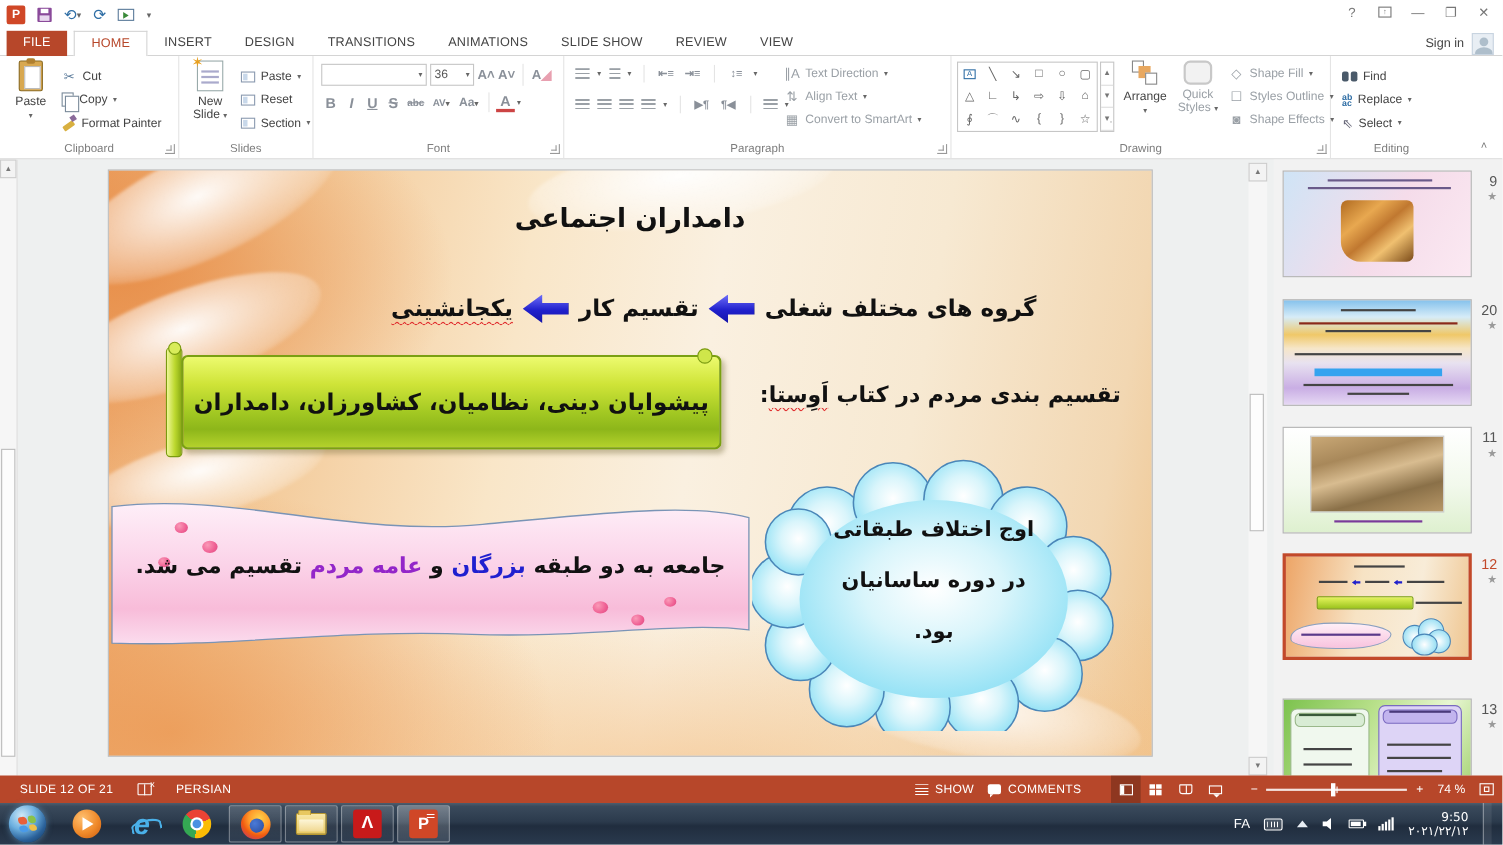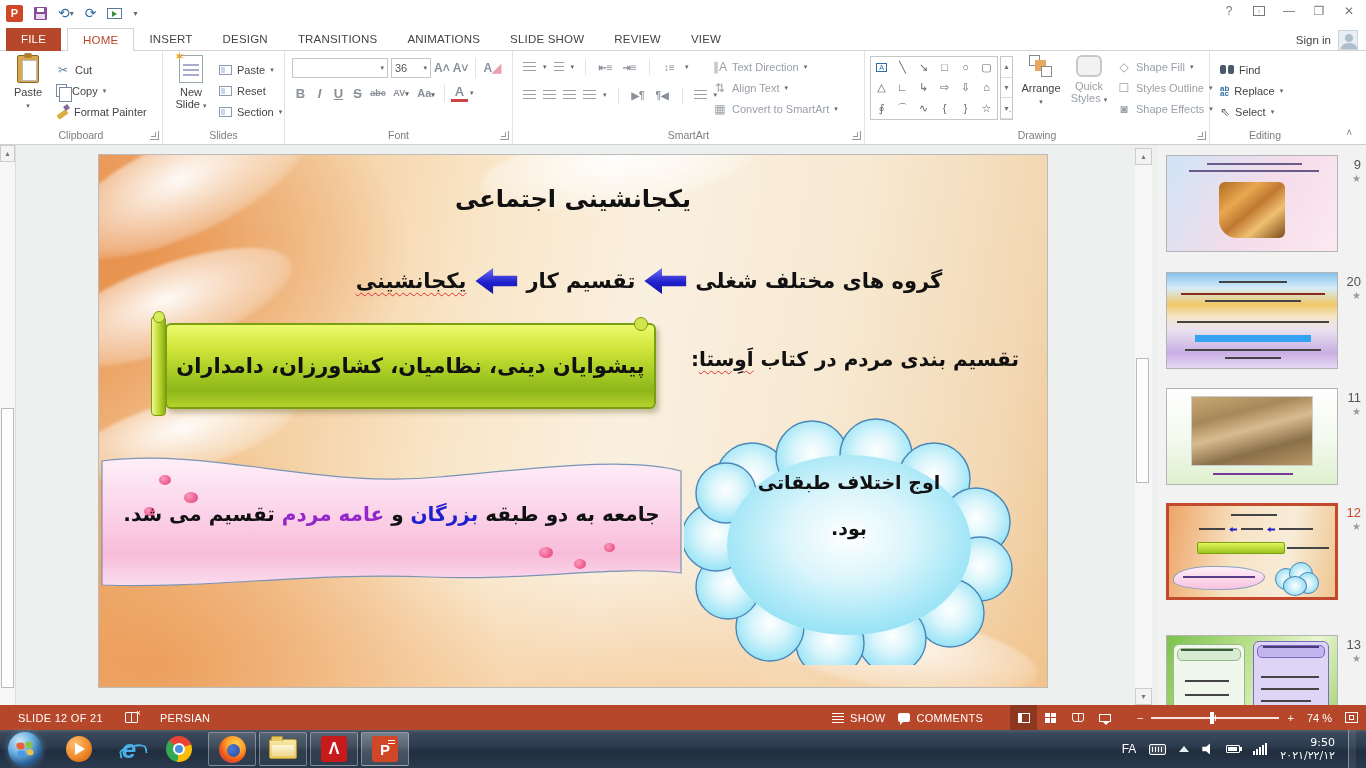--- a/index.html
+++ b/index.html
@@ -388,21 +388,21 @@
           <span class="sicon gray">⇅</span>
           <span>Align Text</span>
           <span class="caret">▾</span>
         </div>
       <div class="srow">
           <span class="sicon gray">▦</span>
           <span>Convert to SmartArt</span>
           <span class="caret">▾</span>
         </div>
     </div>
-    <div class="glabel">SmartArt</div>
+    <div class="glabel">Paragraph</div>
     <div class="launcher"></div>
   </div>
 
   <div class="rgroup" style="left:865px;width:345px;">
     <div class="shape-gallery">
       <span class="shape-cell">
           <span class="tbox-glyph">A</span>
         </span>
       <span class="shape-cell">╲</span>
       <span class="shape-cell">↘</span>
@@ -491,21 +491,21 @@
 
   <div class="slide fa" dir="rtl">
 
     <div class="fe" style="left:-50px;top:-15px;width:270px;height:95px;transform:rotate(-25deg);"></div>
     <div class="fe" style="left:-60px;top:110px;width:260px;height:85px;transform:rotate(-20deg);"></div>
     <div class="fe" style="left:-30px;top:245px;width:230px;height:70px;transform:rotate(-15deg);"></div>
     <div class="fe" style="left:380px;top:-25px;width:280px;height:75px;transform:rotate(-8deg);"></div>
     <div class="fe" style="left:70px;top:330px;width:210px;height:60px;transform:rotate(-12deg);opacity:.8;"></div>
     <div class="fe" style="left:660px;top:460px;width:280px;height:75px;transform:rotate(9deg);opacity:.85;"></div>
 
-    <div class="sl-title">یکجانشینی اجتماعی</div>
+    <div class="sl-title">دامداران اجتماعی</div>
 
     <div class="flowline">
       <span class="misspell" dir="rtl">یکجانشینی</span>
       <span class="blk-arrow"></span>
       <span dir="rtl">تقسیم کار</span>
       <span class="blk-arrow"></span>
       <span dir="rtl">گروه های مختلف شغلی</span>
     </div>
 
     <div class="avesta" dir="rtl"><span>تقسیم بندی مردم در کتاب </span><span class="misspell">اَوِستا</span><span>:</span></div>
@@ -562,20 +562,21 @@
             <circle cx="146" cy="226" r="34"></circle>
           <circle cx="86" cy="210" r="34"></circle>
             <circle cx="44" cy="170" r="32"></circle>
             <circle cx="32" cy="120" r="34"></circle>
           <circle cx="42" cy="76" r="30"></circle>
         </g>
         <ellipse cx="165" cy="128" rx="122" ry="90" fill="url(#cg)"></ellipse>
       </svg>
       <div class="cloud-text" dir="rtl">
         <div>اوج اختلاف طبقاتی</div>
+        <div>در دوره ساسانیان</div>
         <div>بود.</div>
       </div>
     </div>
   </div>
 
   <div class="vscroll panel-scroll">
     <div class="sb-btn" style="top:0;">▲</div>
     <div class="sb-thumb" style="top:210px;height:125px;"></div>
     <div class="sb-btn" style="bottom:0;">▼</div>
   </div>

